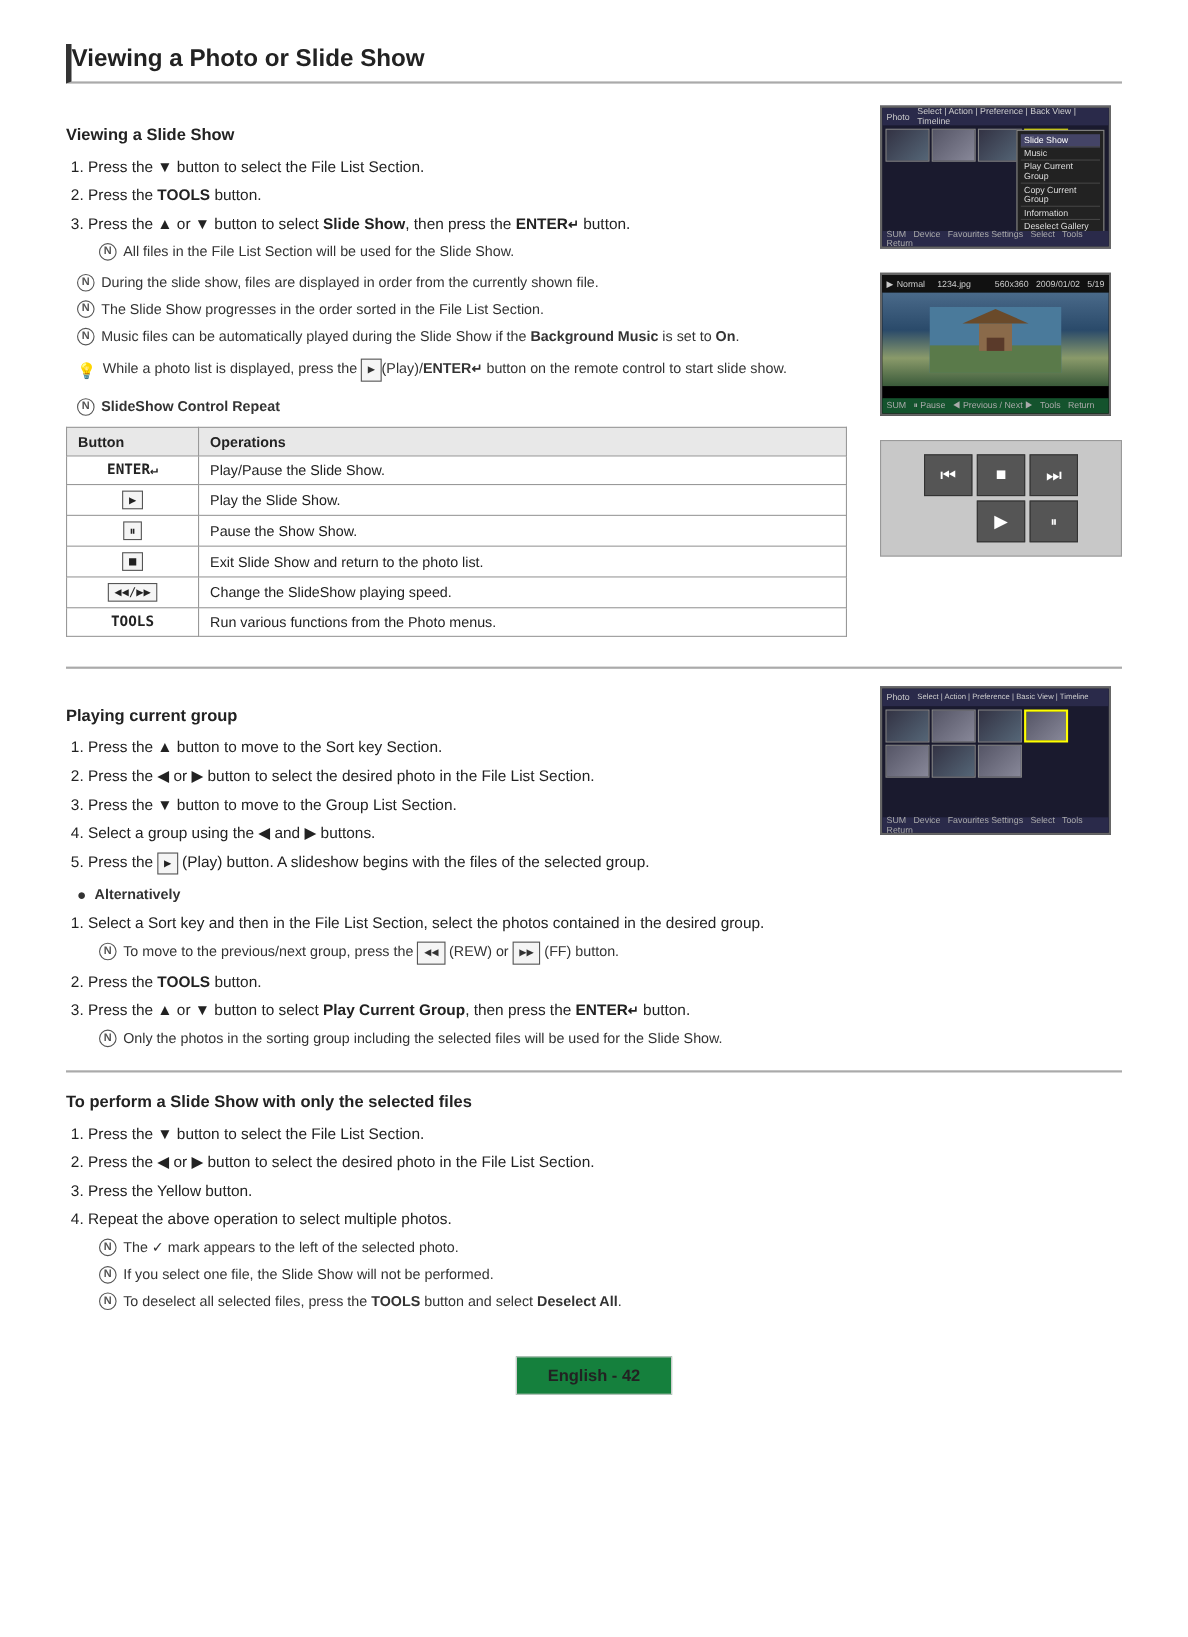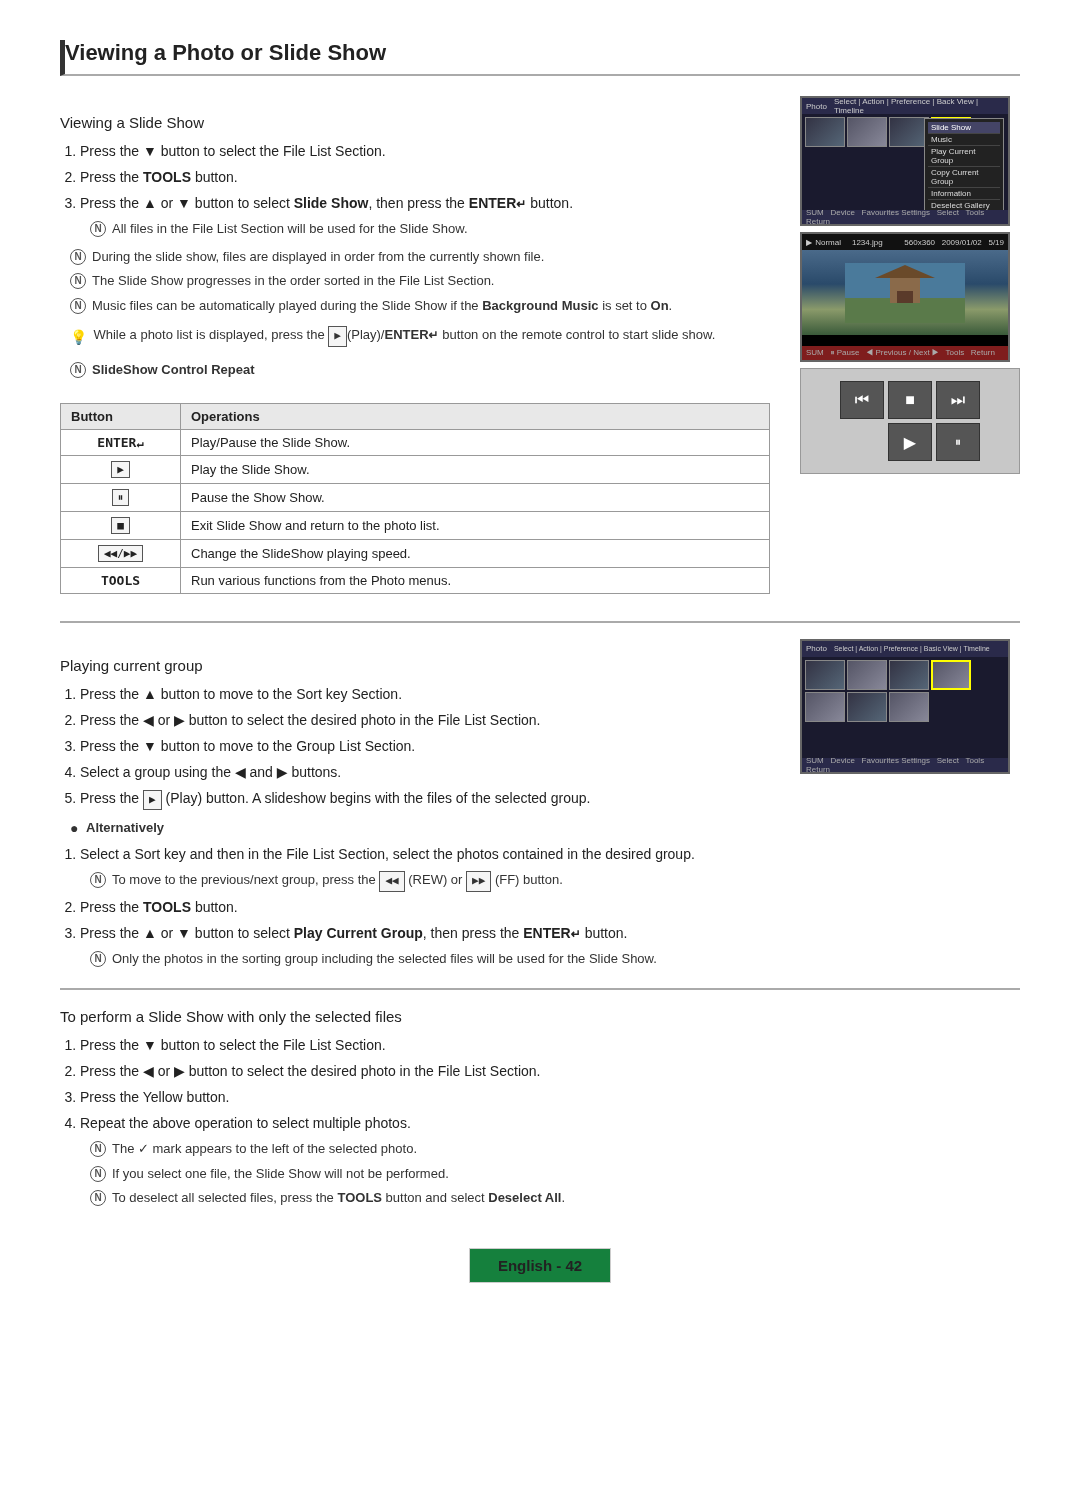--- a/index.html
+++ b/index.html
@@ -17,40 +17,40 @@
       font-size: 22px;
       font-weight: bold;
       border-left: 5px solid #333;
       margin-bottom: 20px;
       padding-bottom: 8px;
       border-bottom: 2px solid #aaa;
     }
 
     .section-header {
       font-size: 15px;
-      font-weight: normal;
+      font-weight: bold;
       margin-bottom: 10px;
       margin-top: 18px;
     }
 
     .two-col {
       display: flex;
       gap: 30px;
       align-items: flex-start;
     }
 
     .left-col {
       flex: 1;
     }
 
     .right-col {
       width: 220px;
       display: flex;
       flex-direction: column;
-      gap: 6px;
+      gap: 22px;
     }
 
     ol.main-list {
       margin-left: 20px;
       margin-bottom: 8px;
     }
 
     ol.main-list li {
       margin-bottom: 5px;
       line-height: 1.5;
@@ -80,21 +80,21 @@
       min-width: 16px;
       margin-top: 2px;
     }
 
     .bold { font-weight: bold; }
 
     
     .control-table {
       width: 100%;
       border-collapse: collapse;
-      margin: 23px 0 15px 0;
+      margin: 8px 0 15px 0;
       font-size: 13px;
     }
 
     .control-table th {
       background: #e8e8e8;
       border: 1px solid #999;
       padding: 5px 10px;
       text-align: left;
       font-weight: bold;
     }
@@ -223,21 +223,21 @@
     .photo-view-content {
       width: 100%;
       height: 85px;
       background: linear-gradient(180deg, #4a6a8a 0%, #2a4a6a 40%, #8a9a6a 70%, #3a5a3a 100%);
       display: flex;
       align-items: center;
       justify-content: center;
     }
 
     .photo-view-footer {
-      background: #7f1d1d;
+      background: #14532d;
       height: 14px;
       display: flex;
       align-items: center;
       padding: 0 4px;
       font-size: 8px;
       color: #aaa;
       position: absolute;
       bottom: 0;
       width: 100%;
     }

